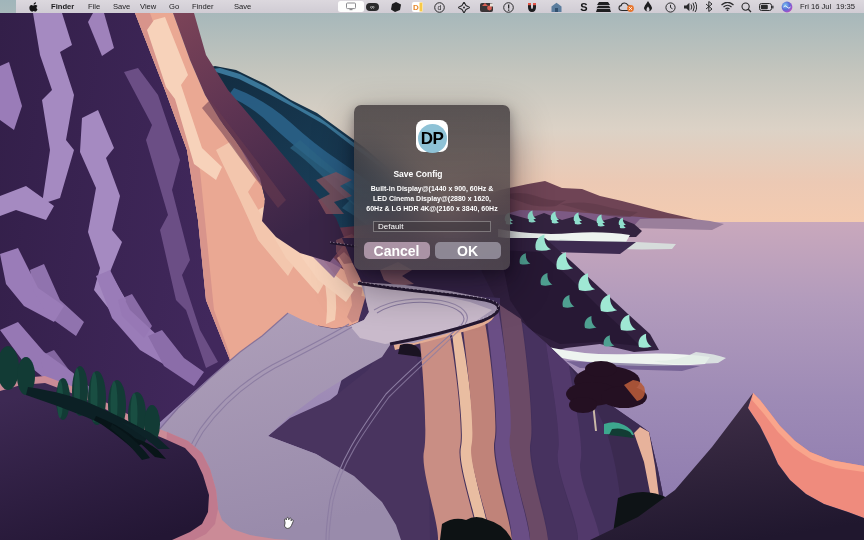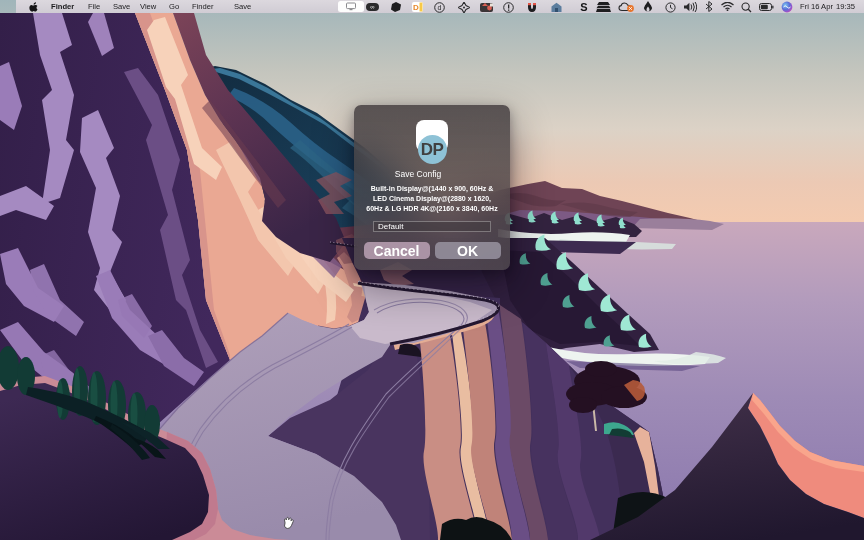--- a/index.html
+++ b/index.html
@@ -13,24 +13,24 @@
   .mi{position:absolute;top:0;height:13px;line-height:13px;white-space:nowrap;}
   .ic{position:absolute;top:1px;}
   
   #dlgshadow{position:absolute;left:354px;top:105px;width:156px;height:165px;border-radius:7px;
     box-shadow:0 16px 40px rgba(8,4,14,.48),0 4px 12px rgba(8,4,14,.32);z-index:20;}
   #dlg{position:absolute;left:354px;top:105px;width:156px;height:165px;border-radius:7px;
     background:linear-gradient(180deg, rgba(48,44,46,.28), rgba(228,222,228,.10)),rgba(62,55,58,.72);
     -webkit-backdrop-filter:blur(18px) saturate(1.1);backdrop-filter:blur(18px) saturate(1.1);
     z-index:21;color:#fff;text-align:center;}
   #appicon{position:absolute;left:62px;top:15px;width:32px;height:32px;background:#fff;border-radius:8px;}
-  #appicon .circ{position:absolute;left:1.5px;top:15px;width:29px;height:29px;border-radius:50%;
+  #appicon .circ{position:absolute;left:1.5px;top:4px;width:29px;height:29px;border-radius:50%;
     background:#8ec2d6;display:flex;align-items:center;justify-content:center;
-    font-weight:bold;font-size:17px;color:#404040;letter-spacing:-0.5px;}
-  #dtitle{position:absolute;left:0;top:63.5px;width:128px;font-weight:normal;font-size:8.5px;}
+    font-weight:bold;font-size:17px;color:#000000;letter-spacing:-0.5px;}
+  #dtitle{position:absolute;left:0;top:63.5px;width:128px;font-weight:bold;font-size:8.5px;}
   #dbody{position:absolute;left:2px;top:78.5px;width:152px;font-weight:bold;font-size:7px;line-height:10px;}
   #dinput{position:absolute;left:19px;top:115.5px;width:118px;height:11px;
     background:rgba(65,58,64,.6);border:1px solid rgba(255,255,255,.30);
     font-size:8px;color:#fff;display:flex;align-items:center;padding-left:4px;box-sizing:border-box;}
   .dbtn{position:absolute;top:137px;width:66px;height:17px;border-radius:5px;
     font-weight:bold;font-size:14px;color:#fff;
     display:flex;align-items:center;justify-content:center;}
   #btncancel{left:9.5px;background:rgba(194,168,188,.8);}
   #btnok{left:80.5px;background:rgba(158,152,166,.8);text-align:right;}
 </style>
@@ -380,21 +380,21 @@
           <radialGradient id="siri" cx="0.35" cy="0.35" r="0.85">
       <stop offset="0" stop-color="#7ec8f0"></stop>
             <stop offset="0.45" stop-color="#5a6fd8"></stop>
       <stop offset="0.75" stop-color="#a452c8"></stop>
             <stop offset="1" stop-color="#e0558c"></stop>
     </radialGradient>
         </defs>
     <circle cx="6" cy="6" r="5.4" fill="url(#siri)"></circle>
     <path d="M2.5,6 Q4,3.5 6,6 Q8,8.5 9.5,6" stroke="#fff" stroke-width="1" fill="none" opacity="0.9"></path>
   </svg>
-  <span class="mi" style="left:784px">Fri 16 Apr</span>
+  <span class="mi" style="left:784px">Fri 16 Jul</span>
   <span class="mi" style="left:820px">19:35</span>
 </div>
 
 <div id="dlgshadow"></div>
 <div id="dlg">
   <div id="appicon">
         <div class="circ">DP</div>
       </div>
   <div id="dtitle">Save Config</div>
   <div id="dbody">Built-in Display@(1440 x 900, 60Hz &amp;<br>LED Cinema Display@(2880 x 1620,<br>60Hz &amp; LG HDR 4K@(2160 x 3840, 60Hz</div>

